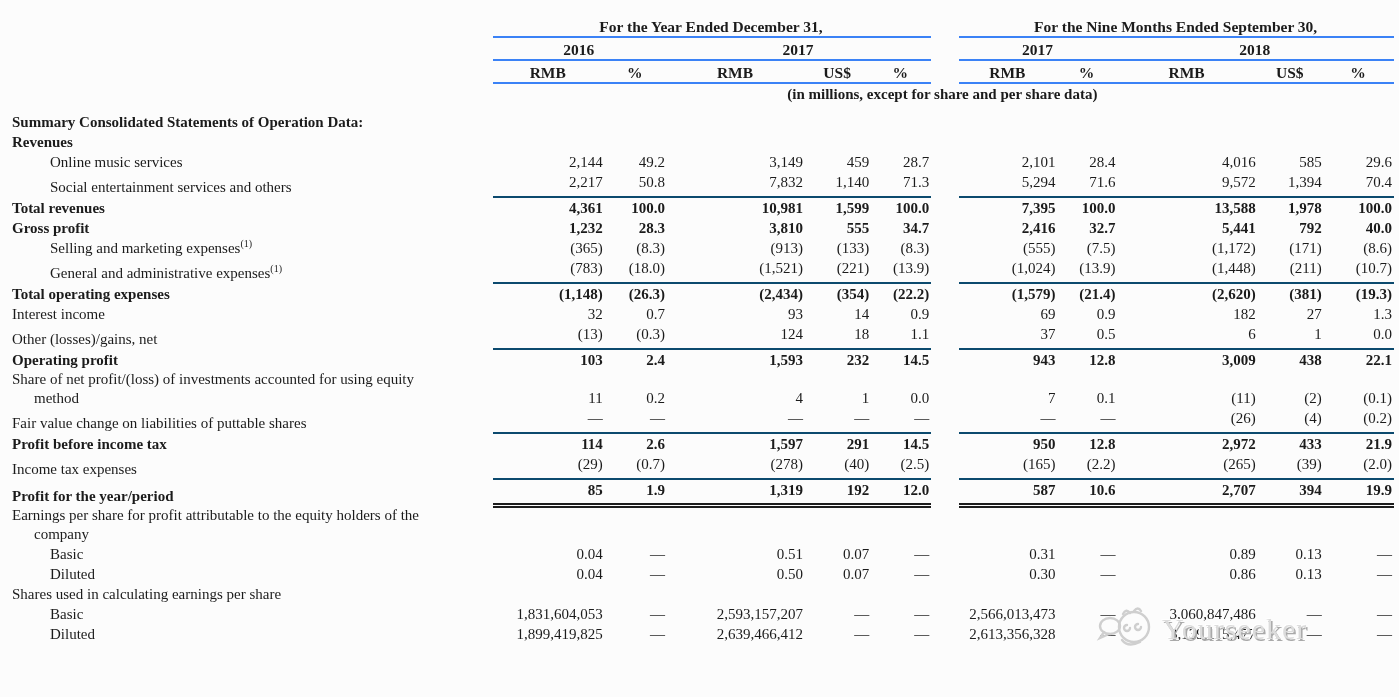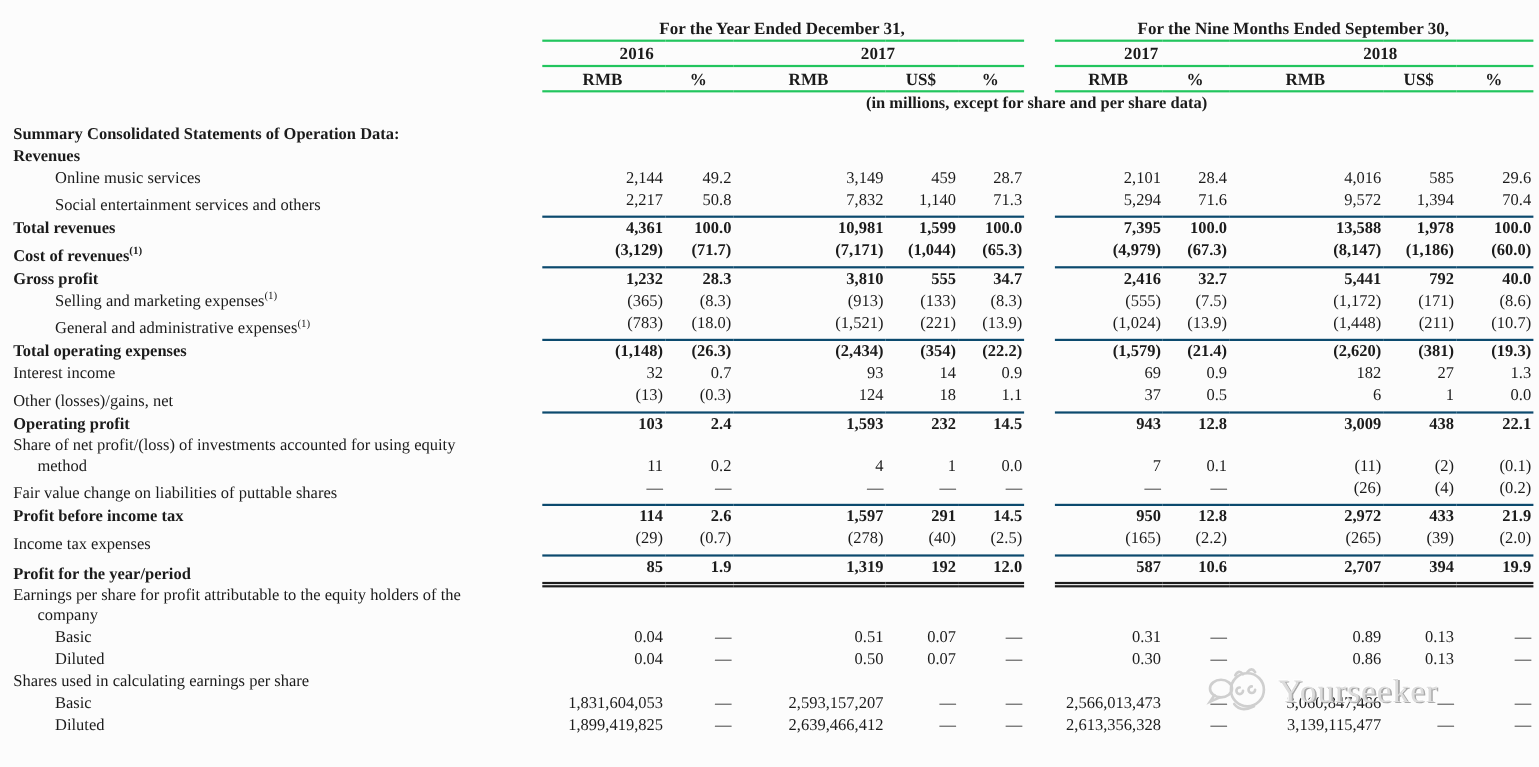--- a/index.html
+++ b/index.html
@@ -10,21 +10,21 @@
   col.c-label{width:486px;}
   col.c1{width:112px;} col.c2{width:62px;} col.c3{width:138px;}
   col.c4{width:66px;}  col.c5{width:60px;} col.c-gap{width:28px;}
   col.c6{width:98px;}  col.c7{width:60px;} col.c8{width:140px;}
   col.c9{width:66px;}  col.c10{width:70px;}
   td{font-size:15px;line-height:19px;height:20px;padding:0 2px 0 0;
      vertical-align:bottom;white-space:nowrap;}
   td.num{text-align:right;}
   td.ctr{text-align:center;}
   .b{font-weight:bold;}
-  .grule{border-bottom:2px solid #22c55e;}
+  .grule{border-bottom:2px solid #3b82f6;}
   .rule{border-bottom:2px solid #0c4a6e;padding-bottom:4px;}
   .drule{border-bottom:5px double #1d1d1d;padding-bottom:3px;}
   td.lbl{text-align:left;padding-left:6px;white-space:normal;}
   td.ind1{padding-left:44px;}
   td.wrap .l2{padding-left:22px;}
   sup{font-size:10px;line-height:0;}
   tr.hdr1 td{height:26px;font-size:15.5px;}
   tr.hdr2 td{height:21px;font-size:15.5px;}
   tr.hdr3 td{height:21px;font-size:15.5px;}
   tr.note-row td{height:20px;padding-bottom:8px;font-size:15px;}
@@ -163,36 +163,20 @@
           <td class="num b">100.0</td>
           <td></td>
           <td class="num b">7,395</td>
           <td class="num b">100.0</td>
           <td class="num b">13,588</td>
           <td class="num b">1,978</td>
           <td class="num b">100.0</td>
         </tr>
         <tr>
           <td class="lbl b">
-            <div>Cost of revenues<sup>(1)</sup></div>
-          </td>
-          <td class="num b rule">(3,129)</td>
-          <td class="num b rule">(71.7)</td>
-          <td class="num b rule">(7,171)</td>
-          <td class="num b rule">(1,044)</td>
-          <td class="num b rule">(65.3)</td>
-          <td></td>
-          <td class="num b rule">(4,979)</td>
-          <td class="num b rule">(67.3)</td>
-          <td class="num b rule">(8,147)</td>
-          <td class="num b rule">(1,186)</td>
-          <td class="num b rule">(60.0)</td>
-        </tr>
-        <tr>
-          <td class="lbl b">
             <div>Gross profit</div>
           </td>
           <td class="num b">1,232</td>
           <td class="num b">28.3</td>
           <td class="num b">3,810</td>
           <td class="num b">555</td>
           <td class="num b">34.7</td>
           <td></td>
           <td class="num b">2,416</td>
           <td class="num b">32.7</td>

